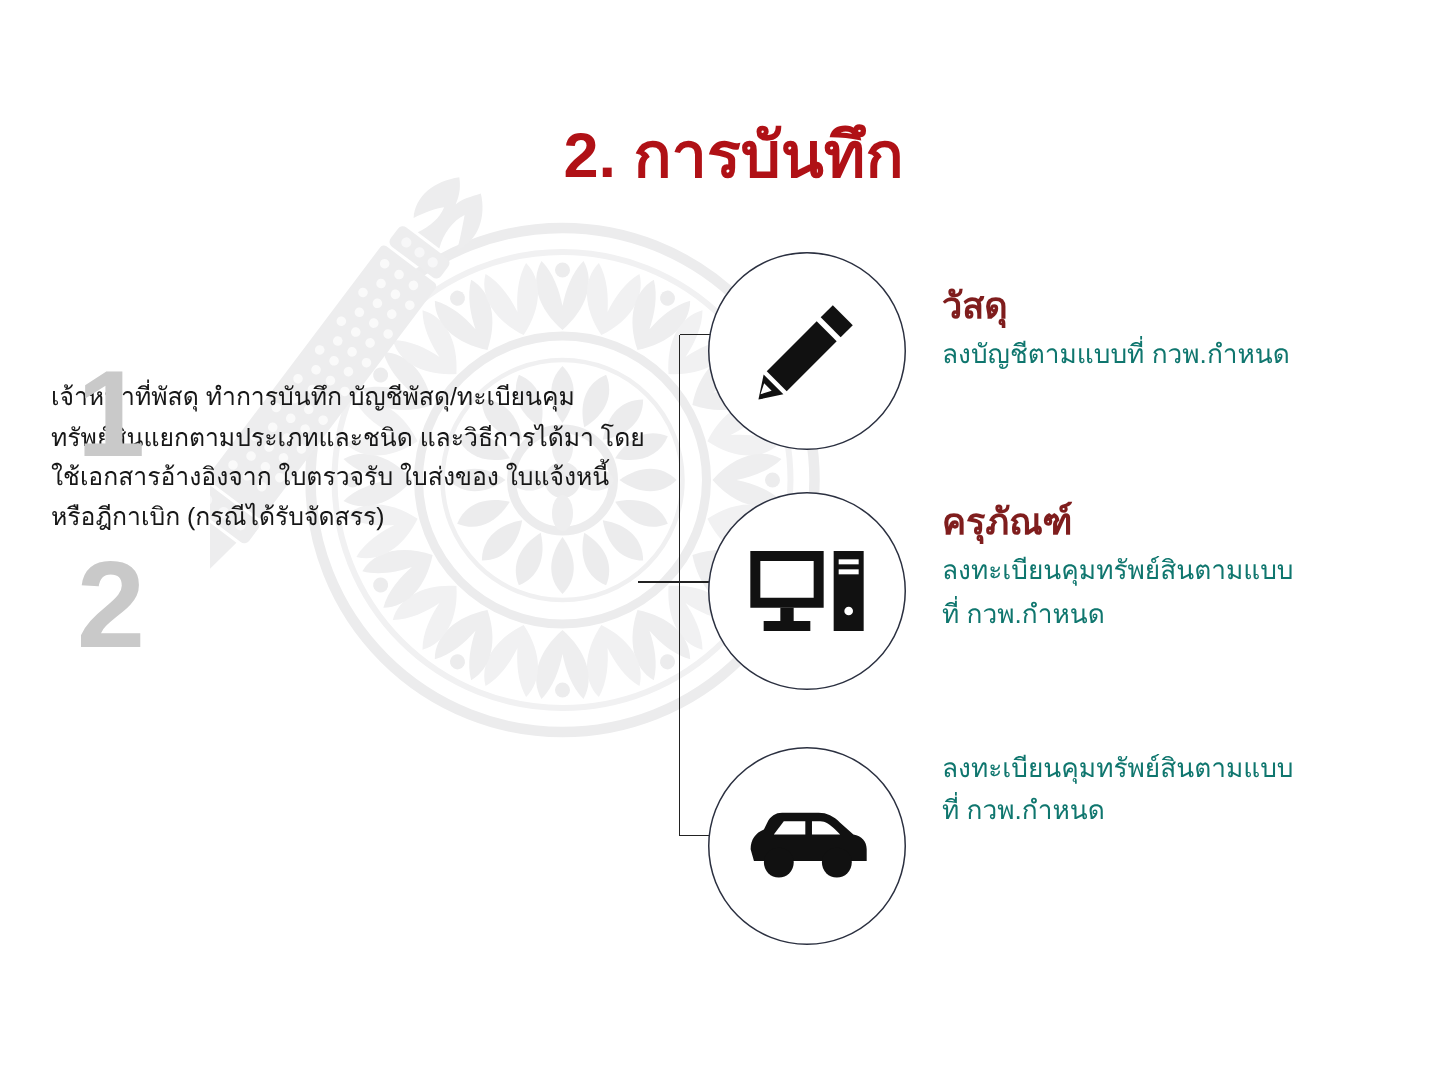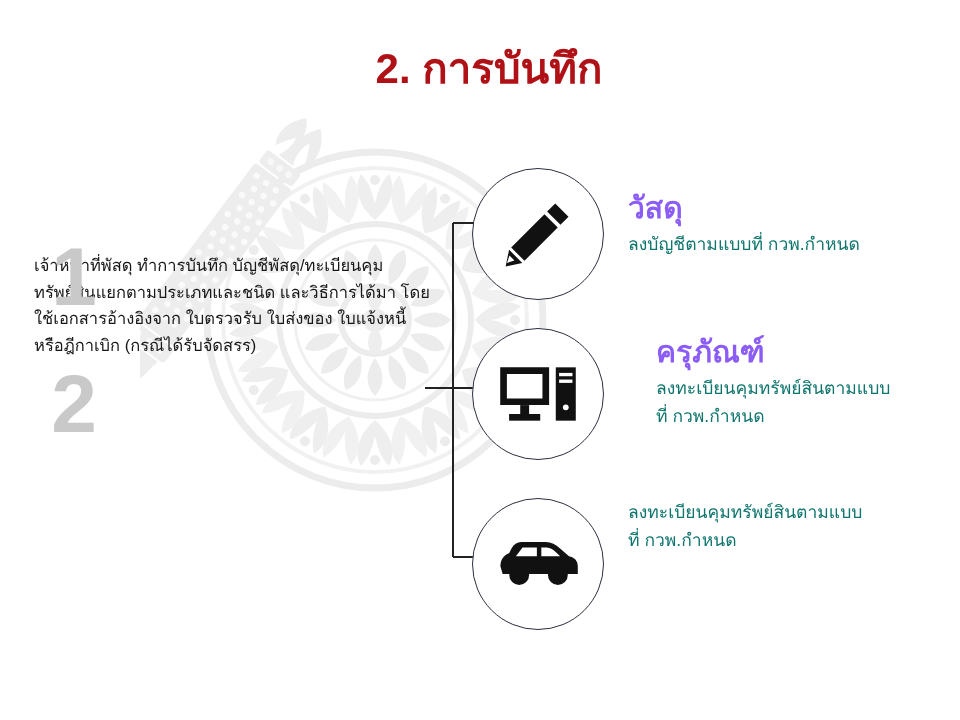--- a/index.html
+++ b/index.html
@@ -42,20 +42,21 @@
     z-index: 5;
   }
   .title-text {
     display: inline-block;
     margin-left: 18px;
     font-size: 42px;
     font-weight: bold;
     color: #B01116;
     letter-spacing: 0px;
     line-height: 1.1;
+    margin-top: 35px;
   }
 
   
   .left-col {
     position: absolute;
     left: 34px;
     top: 252px;
     width: 400px;
     z-index: 4;
   }
@@ -105,21 +106,21 @@
     z-index: 3;
   }
   .row {
     position: absolute;
     left: 0;
     width: 480px;
     display: flex;
     align-items: flex-start;
   }
   .row-1 { top: 8px; }
-  .row-2 { top: 168px; gap: 28px; }
+  .row-2 { top: 168px; }
   .row-3 { top: 338px; }
 
   .circle {
     flex: 0 0 auto;
     width: 132px;
     height: 132px;
     border-radius: 50%;
     border: 1.4px solid #2b3040;
     background: #ffffff;
     display: flex;
@@ -127,23 +128,23 @@
     justify-content: center;
     box-sizing: border-box;
   }
   .circle svg { display: block; }
 
   .row-text {
     margin-left: 24px;
     padding-top: 12px;
   }
   .row-head {
-    font-size: 30px;
+    font-size: 24px;
     font-weight: bold;
-    color: #8b5cf6;
+    color: #7f1d1d;
     line-height: 1.22;
     margin-bottom: 3px;
     white-space: nowrap;
   }
   .row-line {
     font-size: 17.5px;
     color: #0f766e;
     line-height: 1.62;
     white-space: nowrap;
   }

